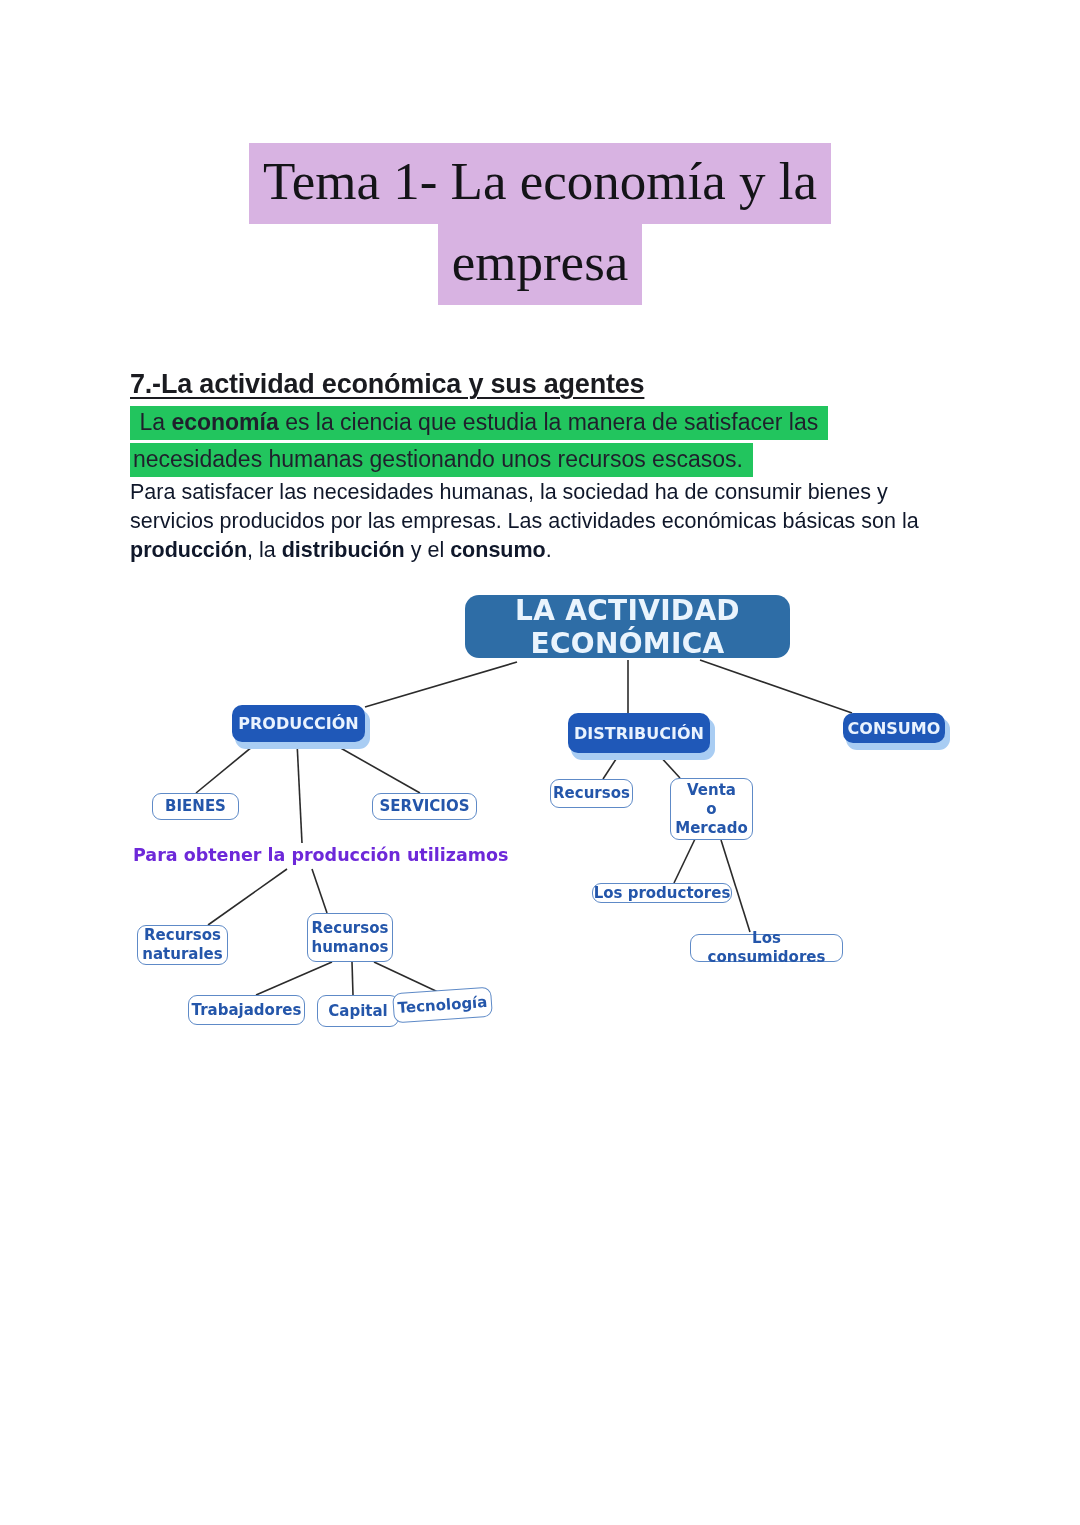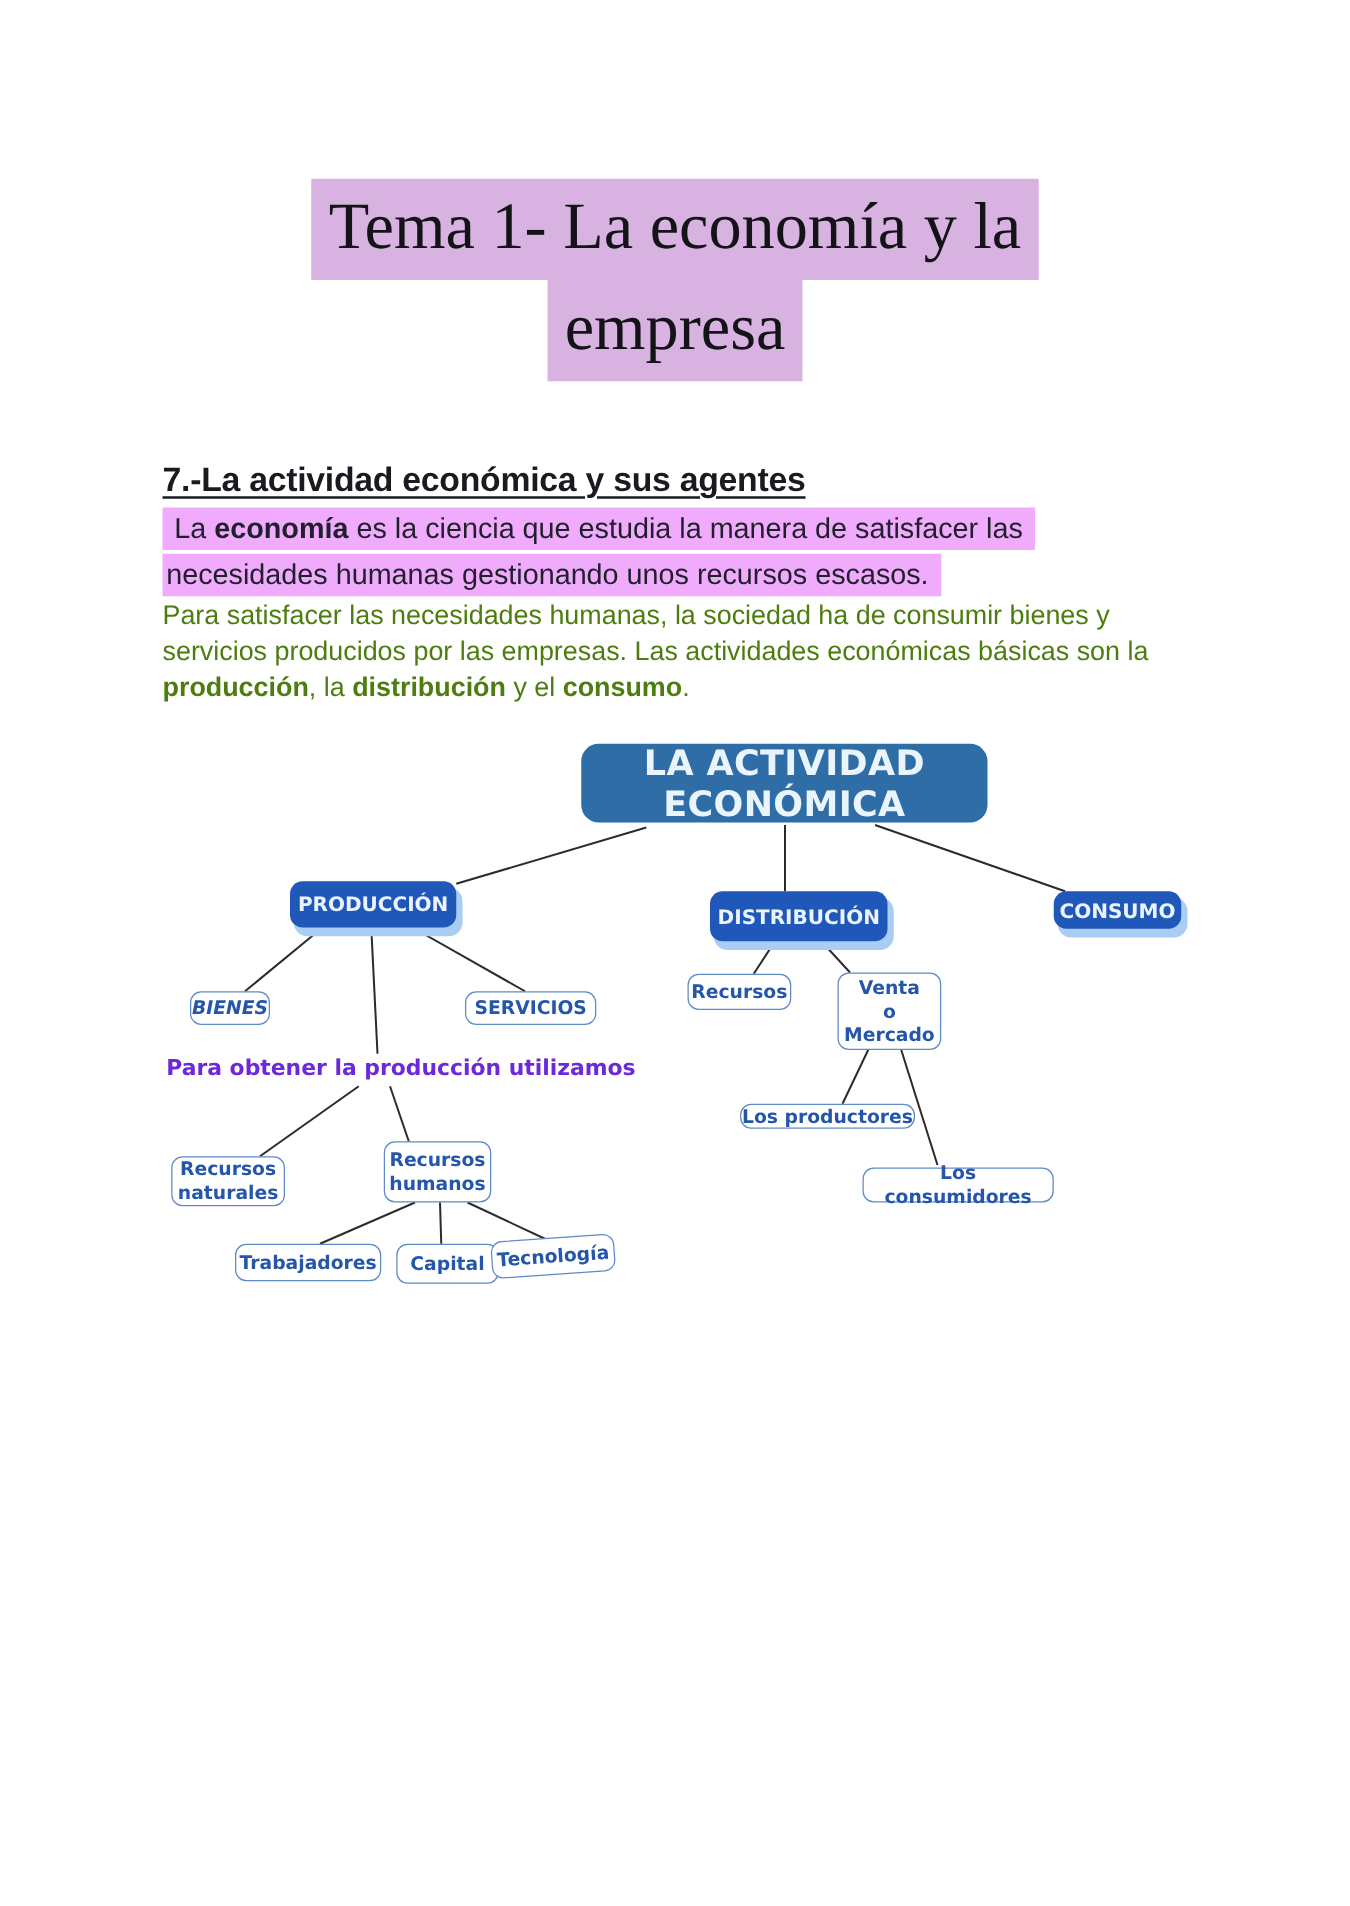--- a/index.html
+++ b/index.html
@@ -27,28 +27,28 @@
     text-decoration:underline;text-underline-offset:4px;text-decoration-thickness:2px;
     letter-spacing:-0.2px;
   }
 
   
   .lead{
     position:absolute;left:130px;top:406px;
     font-size:23px;line-height:28px;color:#201f2c;
   }
   .lead .rich-line{
-    display:block;width:fit-content;background:#f0abfc;
+    display:block;width:fit-content;background:#22c55e;
     white-space:pre;padding:2px 10px 4px 3px;margin-bottom:3px;
   }
 
   
   .bodytext{
     position:absolute;left:130px;top:478px;
-    font-size:21.5px;line-height:29px;color:#4d7c0f;
+    font-size:21.5px;line-height:29px;color:#0f172a;
   }
   .bodytext .rich-line{display:block;white-space:pre;}
 
   
   .diagram{position:absolute;left:120px;top:588px;width:850px;height:460px;}
   .diagram svg{position:absolute;left:0;top:0;width:850px;height:460px;}
   .diagram svg line{stroke:#2b2b2b;stroke-width:1.6;}
 
   .node{
     position:absolute;display:flex;align-items:center;justify-content:center;
@@ -67,21 +67,21 @@
   }
   .n-produccion{left:112px;top:117px;width:133px;height:37px;}
   .n-distribucion{left:448px;top:125px;width:142px;height:40px;}
   .n-consumo{left:723px;top:125px;width:102px;height:30px;}
 
   .node-leaf{
     background:#ffffff;border:1.7px solid #5e8ac7;border-radius:9px;
     color:#2456aa;font-size:15px;font-weight:700;line-height:19px;
     white-space:pre-line;
   }
-  .n-bienes{left:32px;top:205px;width:64px;height:27px;font-style:italic;}
+  .n-bienes{left:32px;top:205px;width:87px;height:27px;}
   .n-servicios{left:252px;top:205px;width:105px;height:27px;}
   .n-traslado{left:430px;top:191px;width:83px;height:29px;}
   .n-venta{left:550px;top:190px;width:83px;height:62px;}
   .n-recnat{left:17px;top:337px;width:91px;height:40px;}
   .n-rechum{left:187px;top:325px;width:86px;height:49px;}
   .n-trabajadores{left:68px;top:407px;width:117px;height:30px;}
   .n-capital{left:197px;top:407px;width:82px;height:32px;}
   .n-tecnologia{left:273px;top:402px;width:99px;height:30px;transform:rotate(-4deg);}
   .n-productores{left:472px;top:295px;width:140px;height:20px;}
   .n-consumidores{left:570px;top:346px;width:153px;height:28px;}

